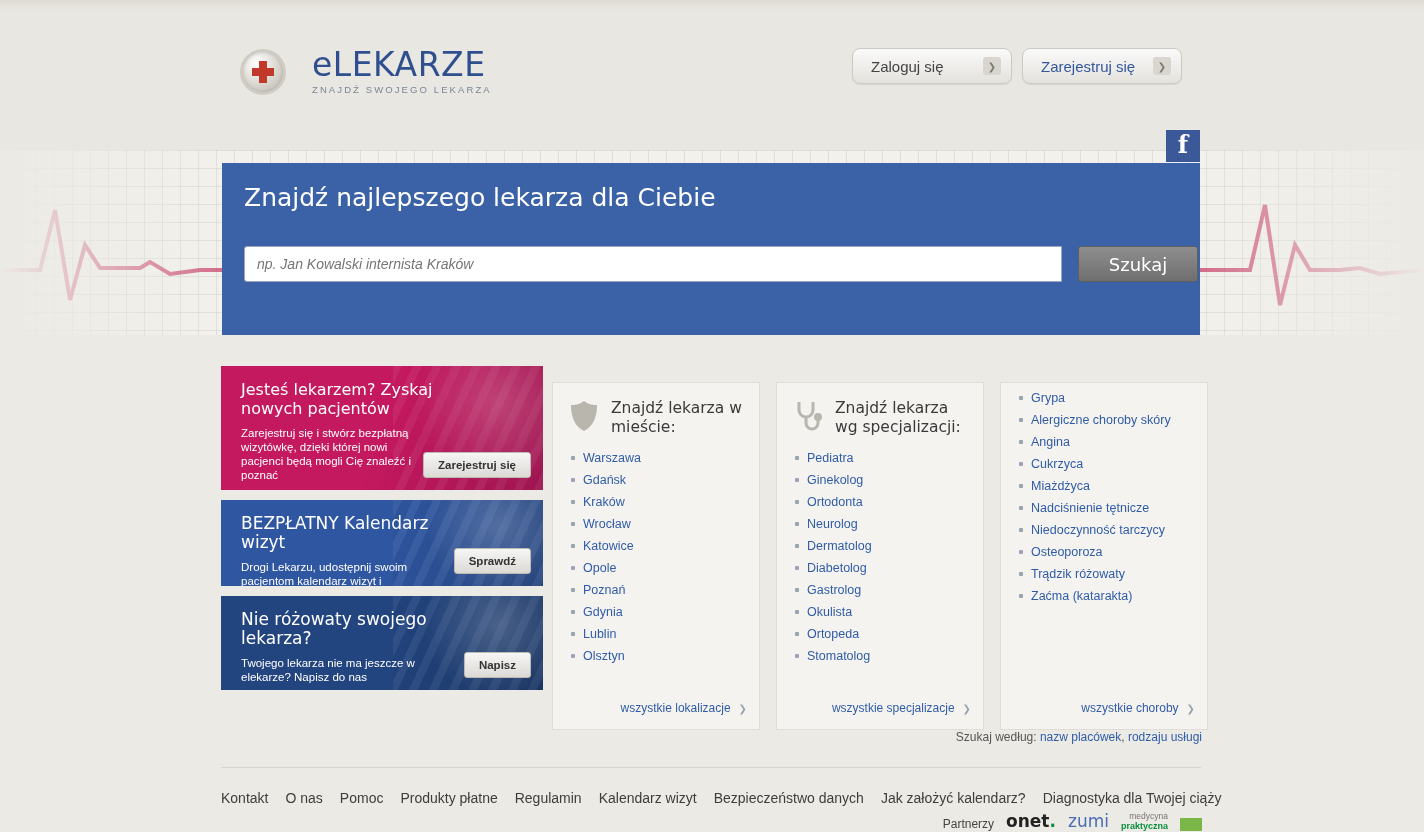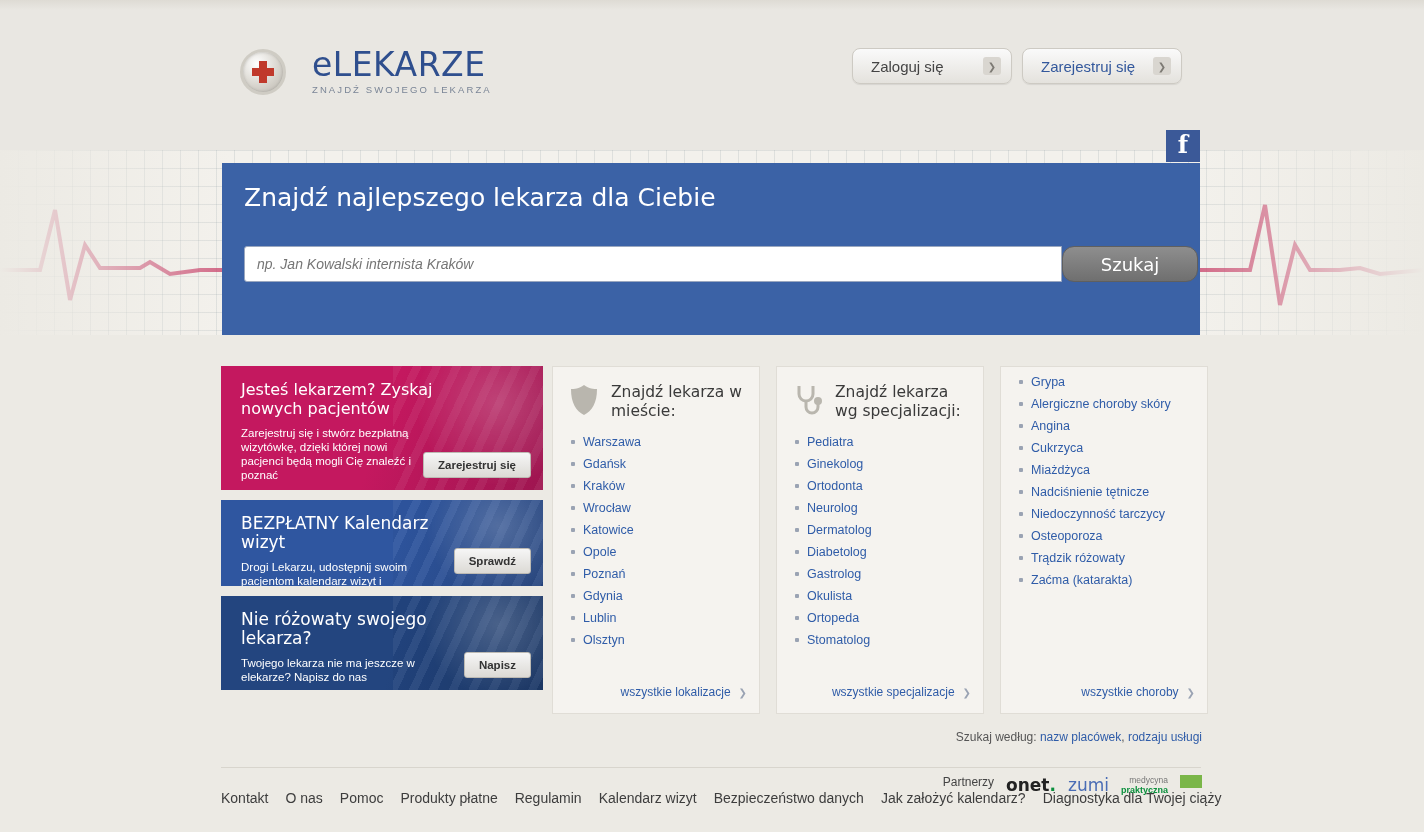--- a/index.html
+++ b/index.html
@@ -110,23 +110,23 @@
   }
   .search-row { position: absolute; left: 22px; top: 83px; display: flex; }
   .search-input {
     width: 818px; height: 36px;
     border: 1px solid #9aa7bf; border-radius: 3px 0 0 3px;
     padding: 0 12px; font-size: 14px; font-style: italic; color: #8a8a8a;
     background: #fff; outline: none;
     font-family: "Liberation Sans", sans-serif;
   }
   .search-btn {
-    width: 136px; height: 36px; margin-left: 0;
+    width: 120px; height: 36px; margin-left: 16px;
     background: linear-gradient(#8e8e8e, #6f6f6f);
-    border: 1px solid #5f5f5f; border-radius: 12px;
+    border: 1px solid #5f5f5f; border-radius: 3px;
     color: #fff; font-size: 18px; cursor: pointer;
     font-family: "DejaVu Sans", sans-serif;
   }
 
   
   .promos { position: absolute; left: 221px; top: 366px; width: 322px; }
   .promo {
     position: relative; width: 322px; margin-bottom: 10px;
     color: #fff; overflow: hidden; cursor: pointer;
   }
@@ -153,21 +153,21 @@
   }
   .promo-btn {
     position: absolute; right: 12px; bottom: 12px;
     background: linear-gradient(#f6f6f6, #dcdad5);
     border: 1px solid #bdbab3; border-radius: 3px;
     color: #333; font-size: 11.5px; font-weight: bold;
     padding: 6px 14px; cursor: pointer;
   }
 
   
-  .cols { position: absolute; left: 552px; top: 366px; display: flex; gap: 16px; border-radius: 30px; }
+  .cols { position: absolute; left: 552px; top: 382px; display: flex; gap: 16px; border-radius: 30px; }
   .col {
     width: 208px; min-height: 348px;
     background: #f5f3ef; border: 1px solid #e0ddd6;
     position: relative;
   }
   .col-head {
     display: flex; align-items: flex-start; gap: 10px;
     padding: 16px 14px 6px 14px;
   }
   .col-icon { width: 34px; height: 34px; flex: 0 0 34px; }
@@ -200,22 +200,22 @@
   .footer-rule {
     position: absolute; left: 221px; top: 767px; width: 980px; height: 1px;
     background: #d8d5cd;
   }
   .footer-nav {
     position: absolute; left: 221px; top: 790px;
     display: flex; gap: 17px; font-size: 14px;
   }
   .footer-nav a { color: #3d3d3d; text-decoration: none; }
   .partners {
-    position: absolute; right: 222px; top: 775px;
-    display: flex; align-items: flex-start; gap: 12px; font-size: 12px; color: #444;
+    position: absolute; right: 222px; top: 811px;
+    display: flex; align-items: flex-end; gap: 12px; font-size: 12px; color: #444;
   }
   .p-onet { font-family: "DejaVu Sans", sans-serif; font-weight: bold; font-size: 17px; color: #222; }
   .p-onet .dot { color: #0a8f3c; }
   .p-zumi { font-family: "DejaVu Sans", sans-serif; font-size: 17px; color: #4a6db5; }
   .p-mp { font-size: 8.5px; color: #777; line-height: 10px; text-align: right; }
   .p-mp b { color: #0a8f3c; display: block; font-size: 9px; }
   .p-green { width: 22px; height: 13px; background: #7ab648; }
 </style>
 </head>
 <body>

